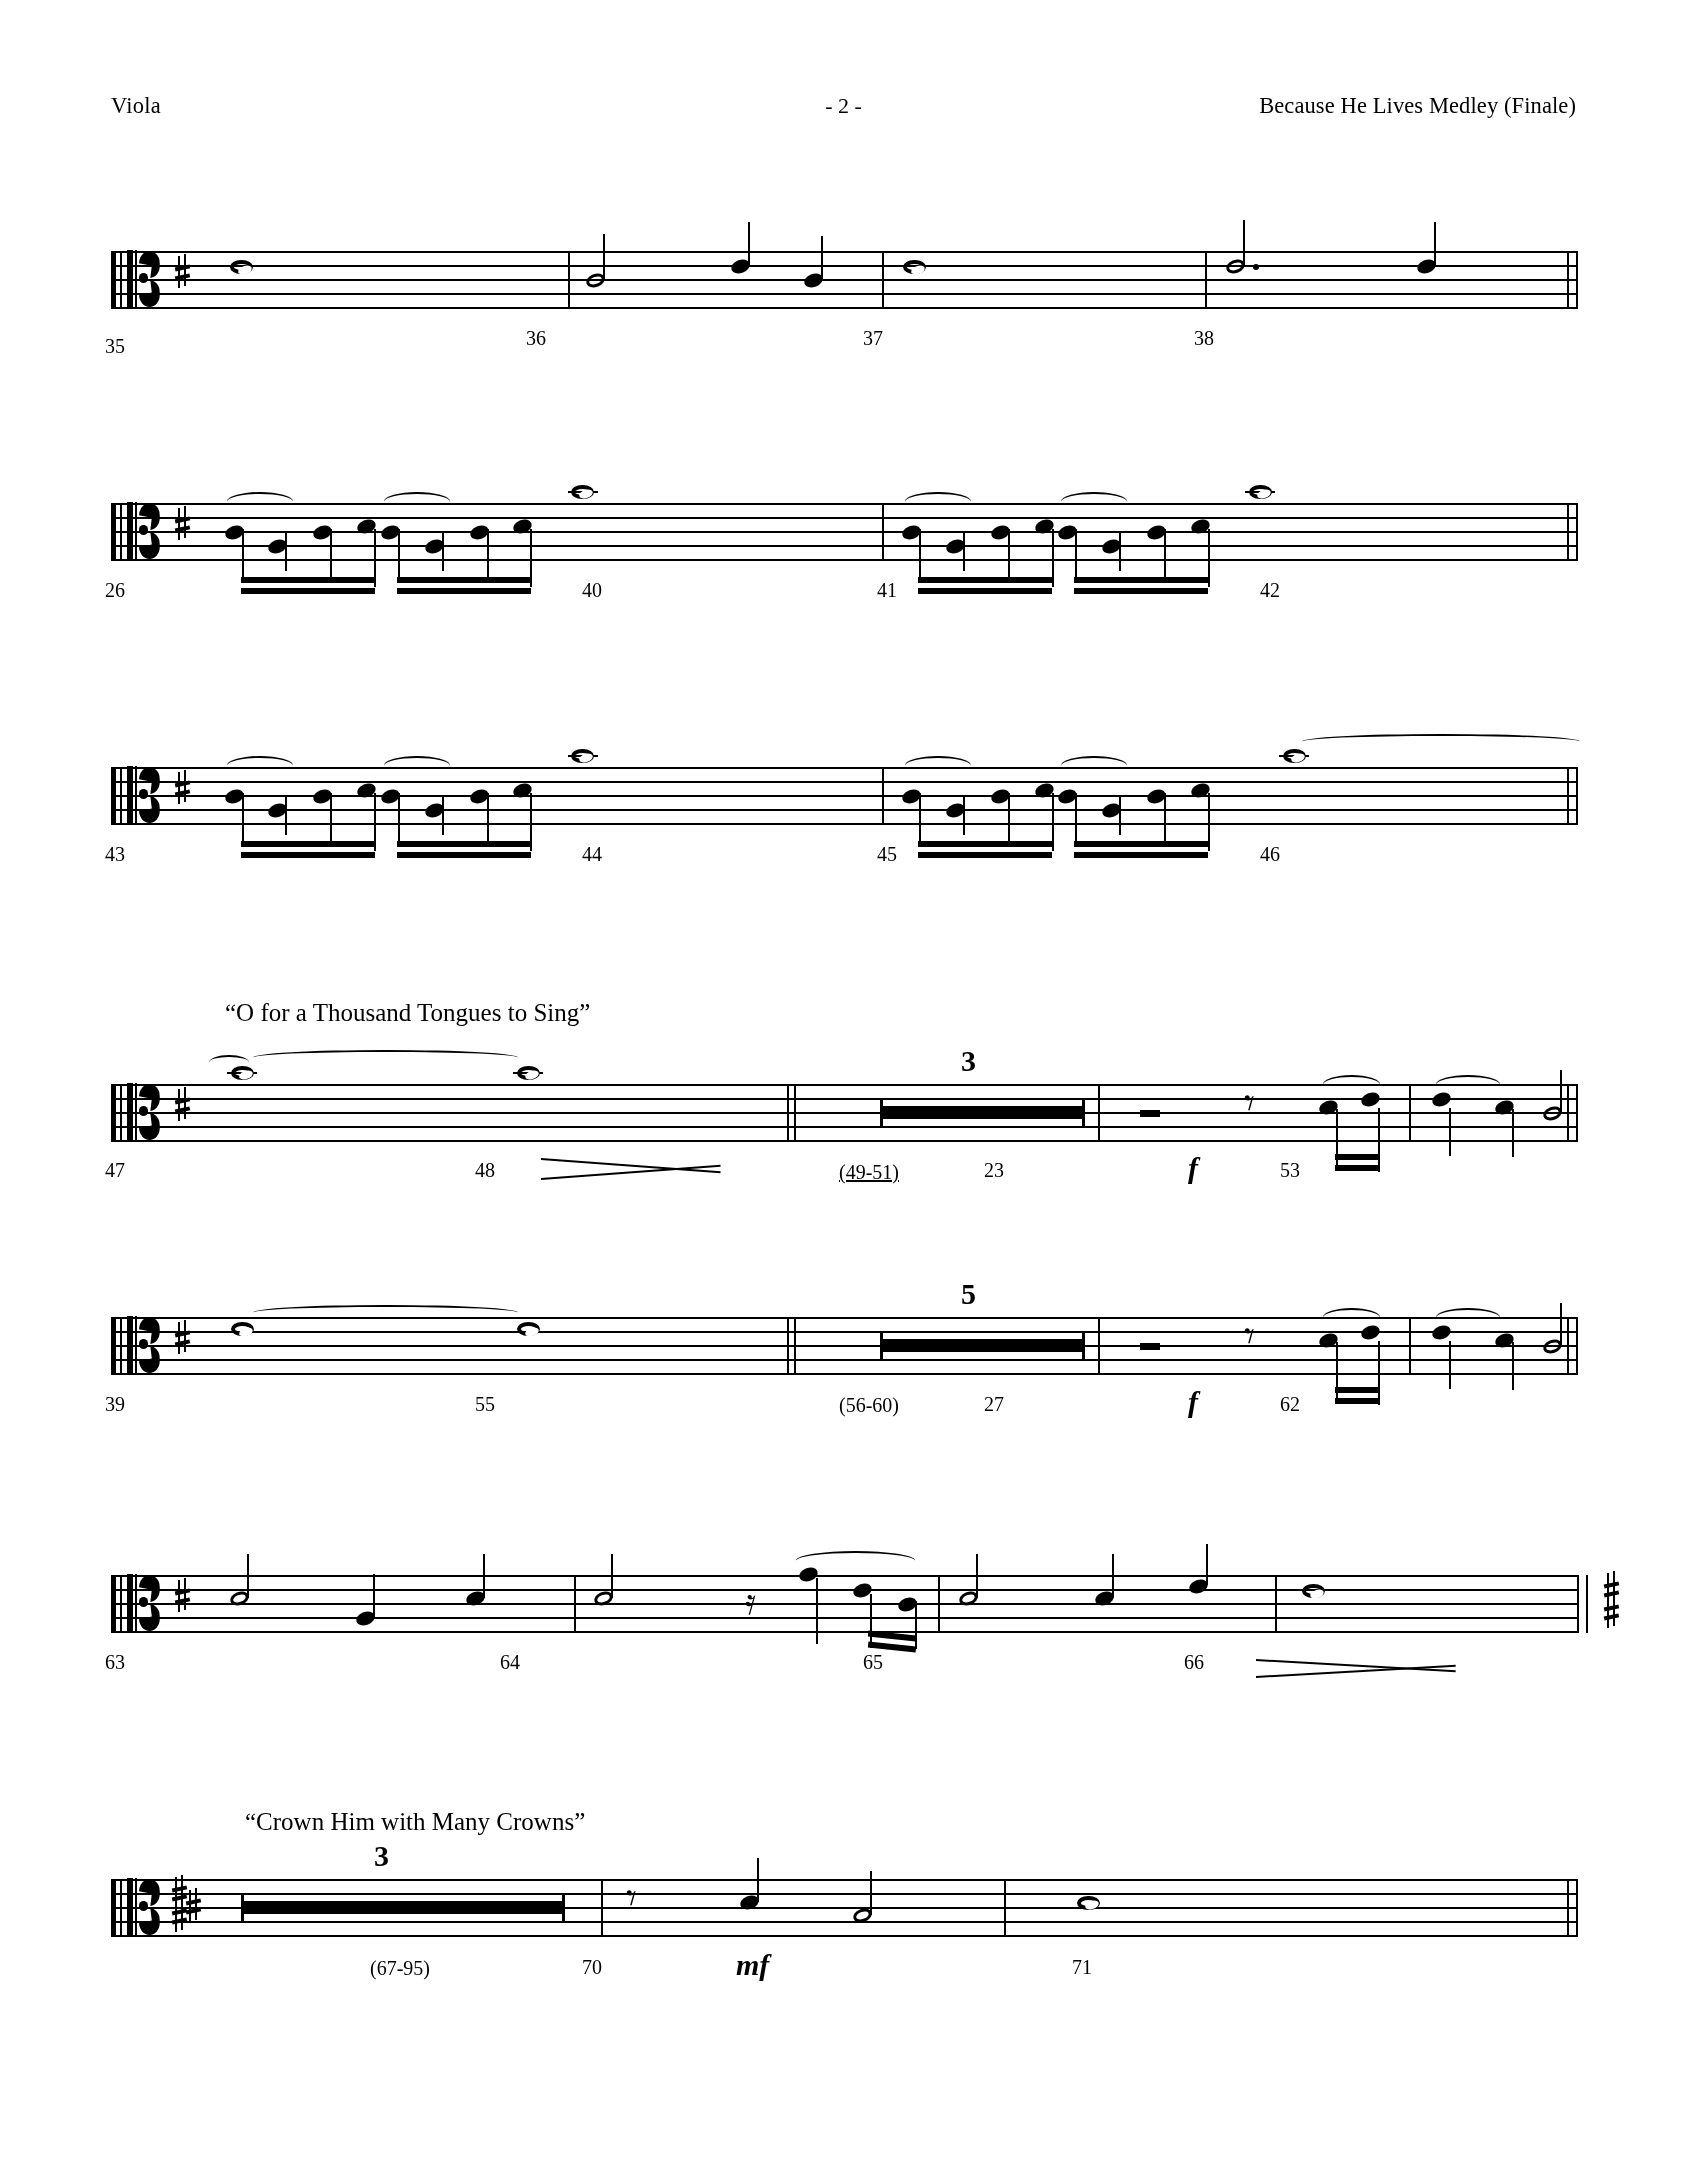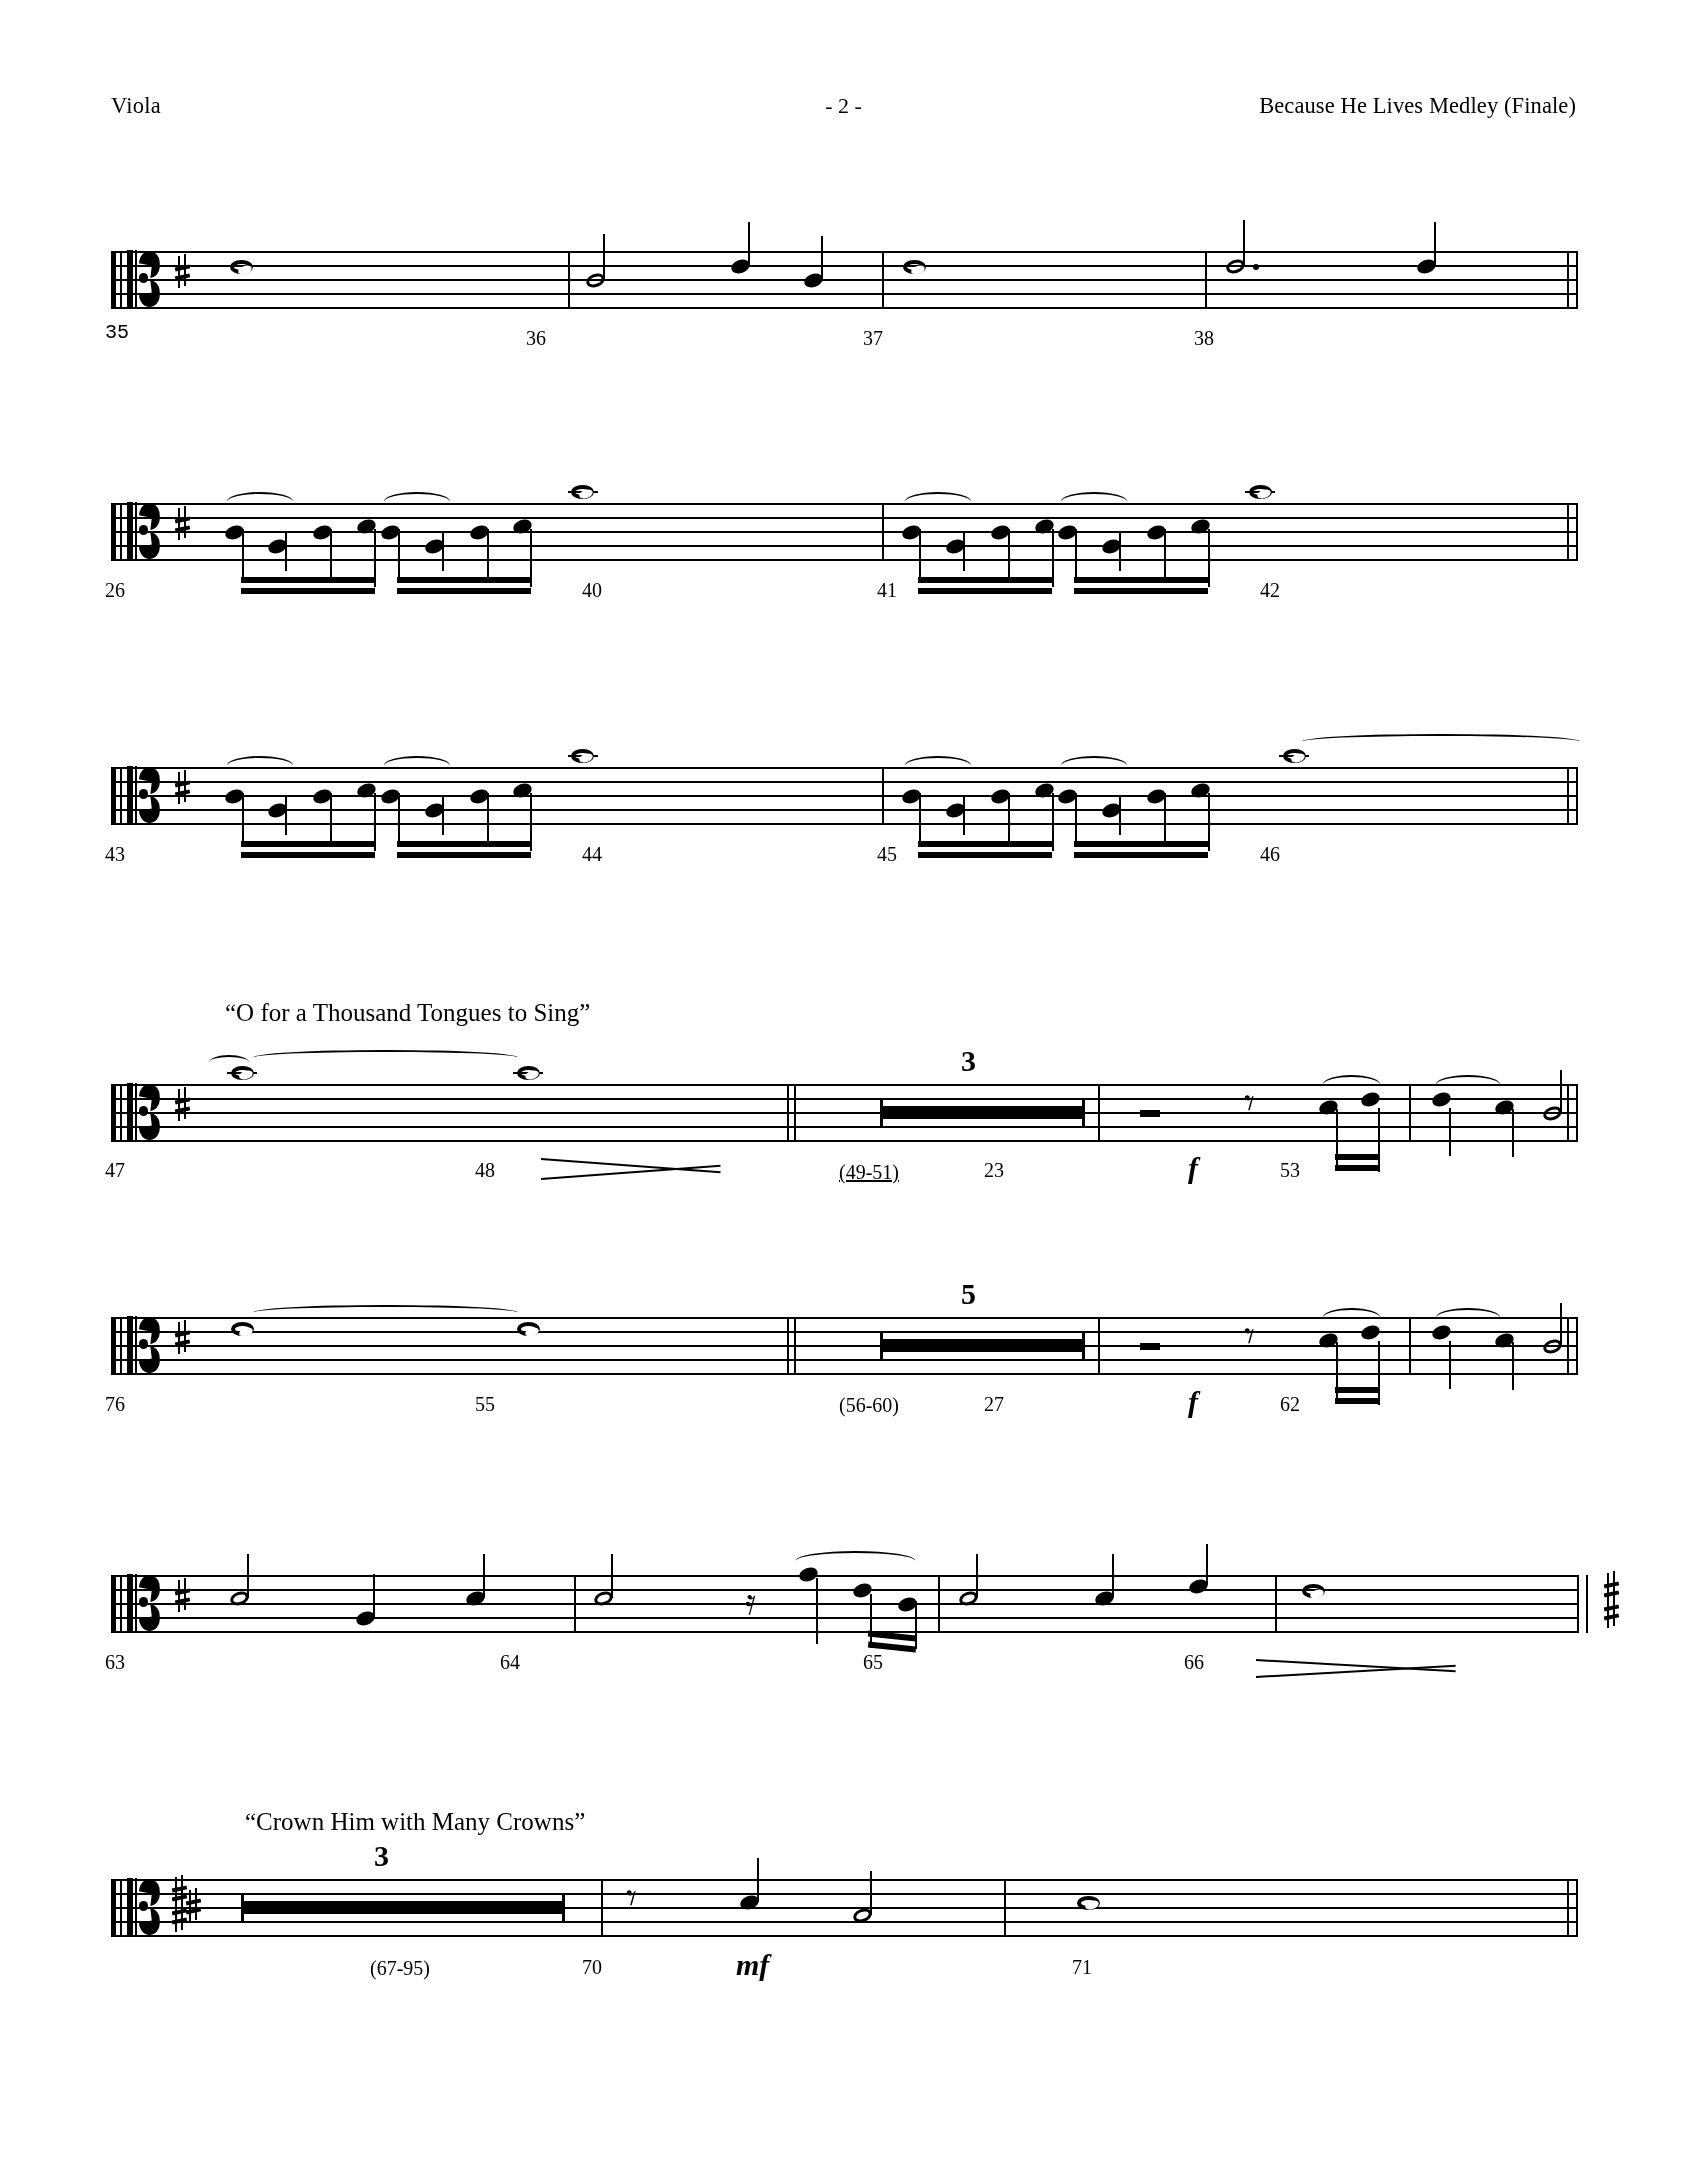--- a/index.html
+++ b/index.html
@@ -347,21 +347,21 @@
       <div class="head"></div>
       <div class="stem" style="left:16.5px; top:-38px; height:44px;"></div>
     </div>
 
     <div class="final-bar" style="left:1456px;">
       <div class="t" style="left:0;"></div>
       <div class="t" style="left:9.3px;"></div>
     </div>
   </div>
 
-  <div class="meas-num" style="left:105px; top:70px;font-family:Liberation Mono, monospace;">35</div>
+  <div class="meas-num" style="left:105px; top:84px;">35</div>
   <div class="meas-num" style="left:526px; top:76px;">36</div>
   <div class="meas-num" style="left:863px; top:76px;">37</div>
   <div class="meas-num" style="left:1194px; top:76px;">38</div>
 </div>
 
 <div class="system" style="top:503px;">
   <div class="staff">
     <div class="line l0"></div>
       <div class="line l1"></div>
       <div class="line l2"></div>
@@ -800,21 +800,21 @@
       <div class="head open"></div>
         <div class="stem" style="left:17px; top:-37px; height:42px;"></div>
     </div>
 
     <div class="final-bar" style="left:1456px;">
       <div class="t" style="left:0;"></div>
       <div class="t" style="left:9.3px;"></div>
     </div>
   </div>
 
-  <div class="meas-num" style="left:105px; top:76px;">76</div>
+  <div class="meas-num" style="left:105px; top:76px;">39</div>
   <div class="meas-num" style="left:475px; top:76px;">55</div>
   <div class="meas-num" style="left:839px; top:77px;">(56-60)</div>
   <div class="meas-num" style="left:984px; top:76px;">27</div>
   <div class="meas-num" style="left:1280px; top:76px;">62</div>
 
   <div class="dynamic" style="left:1188px; top:68px;">f</div>
 </div>
 
 <div class="system" style="top:1575px;">
   <div class="staff">

